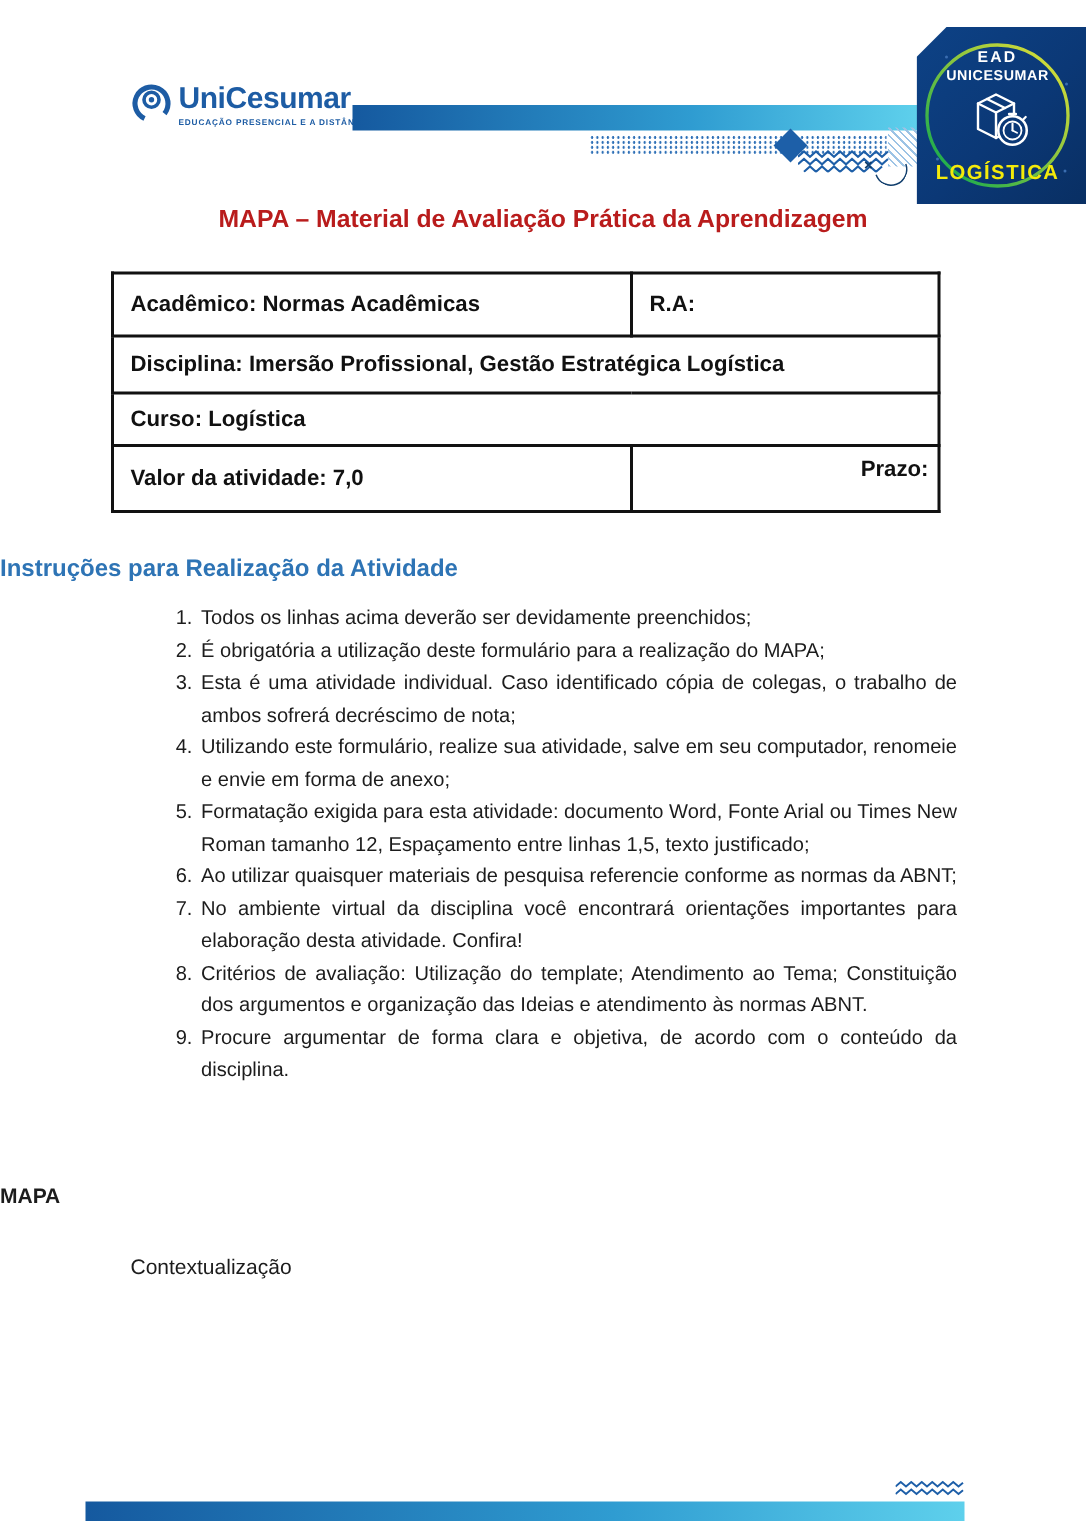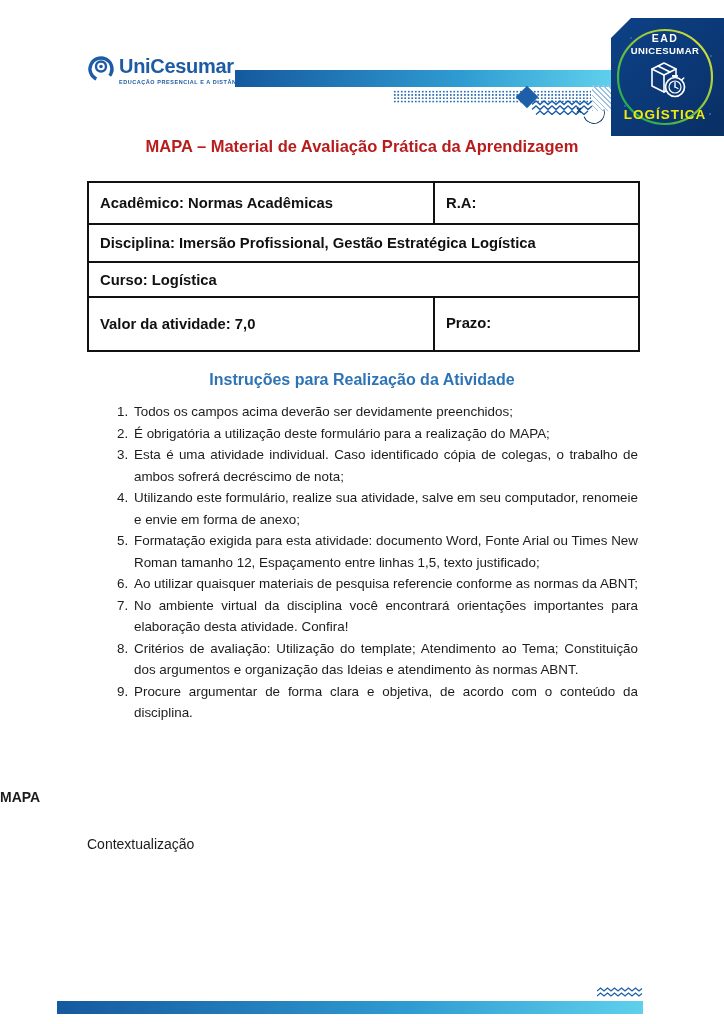--- a/index.html
+++ b/index.html
@@ -33,30 +33,30 @@
   .badge-ring{position:absolute;left:0;top:0;}
   .badge-l1{position:absolute;top:14px;left:0;width:108px;text-align:center;color:#fff;font-size:10.5px;font-weight:bold;letter-spacing:1.5px;}
   .badge-l2{position:absolute;top:27px;left:0;width:108px;text-align:center;color:#fff;font-size:9.5px;font-weight:bold;letter-spacing:0.4px;}
   .badge-icon{position:absolute;top:41px;left:31px;}
   .badge-label{position:absolute;top:89px;left:0;width:108px;text-align:center;color:#f4ea0a;font-size:13.5px;font-weight:bold;letter-spacing:1px;}
 
   
   .doc-title{position:absolute;left:0;top:137px;width:724px;text-align:center;
     color:#b91c1c;font-size:16.5px;font-weight:bold;margin:0;}
 
-  .info-table{position:absolute;left:87px;top:181px;width:551px;border-collapse:collapse;table-layout:fixed;border-radius:32px;}
+  .info-table{position:absolute;left:74px;top:181px;width:551px;border-collapse:collapse;table-layout:fixed;border-radius:32px;}
   .info-table td{border:2px solid #111;font-size:14.8px;font-weight:bold;color:#111;
     padding:0 6px 0 11px;vertical-align:middle;}
   .info-table .r1{height:40px;}
   .info-table .r2{height:33px;}
   .info-table .r3{height:36px;}
   .info-table .r4{height:35px;}
-  .info-table td.vtop{vertical-align:top;padding-top:17px;}
+  .info-table td.vtop{vertical-align:top;padding-top:7px;text-align:right;}
 
-  .sec-heading{position:absolute;left:0;top:371px;width:724px;text-align:center;
+  .sec-heading{position:absolute;left:0;top:371px;width:724px;text-align:left;
     color:#2e74b5;font-size:16px;font-weight:bold;margin:0;}
 
   .instr-list{position:absolute;left:87px;top:401px;width:551px;box-sizing:border-box;
     margin:0;padding:0 0 0 45px;font-size:13.4px;line-height:21.5px;text-align:justify;color:#1c1c1c;}
   .instr-list li{margin:0;padding-left:2px;}
 
   .mapa-heading{position:absolute;left:0;top:789px;width:724px;
     font-size:14px;font-weight:bold;color:#1c1c1c;margin:0;}
 
   .ctx-heading{position:absolute;left:87px;top:836px;font-size:14px;color:#1c1c1c;}
@@ -161,21 +161,21 @@
     <tr>
       <td class="r4">Valor da atividade: 7,0</td>
       <td class="r4 vtop">Prazo:</td>
     </tr>
   </tbody>
     </table>
 
   <h2 class="sec-heading">Instruções para Realização da Atividade</h2>
 
   <ol class="instr-list">
-    <li>Todos os campos acima deverão ser devidamente preenchidos;</li>
+    <li>Todos os linhas acima deverão ser devidamente preenchidos;</li>
     <li>É obrigatória a utilização deste formulário para a realização do MAPA;</li>
     <li>Esta é uma atividade individual. Caso identificado cópia de colegas, o trabalho de ambos sofrerá decréscimo de nota;</li>
     <li>Utilizando este formulário, realize sua atividade, salve em seu computador, renomeie e envie em forma de anexo;</li>
     <li>Formatação exigida para esta atividade: documento Word, Fonte Arial ou Times New Roman tamanho 12, Espaçamento entre linhas 1,5, texto justificado;</li>
     <li>Ao utilizar quaisquer materiais de pesquisa referencie conforme as normas da ABNT;</li>
     <li>No ambiente virtual da disciplina você encontrará orientações importantes para elaboração desta atividade. Confira!</li>
     <li>Critérios de avaliação: Utilização do template; Atendimento ao Tema; Constituição dos argumentos e organização das Ideias e atendimento às normas ABNT.</li>
     <li>Procure argumentar de forma clara e objetiva, de acordo com o conteúdo da disciplina.</li>
   </ol>
 

